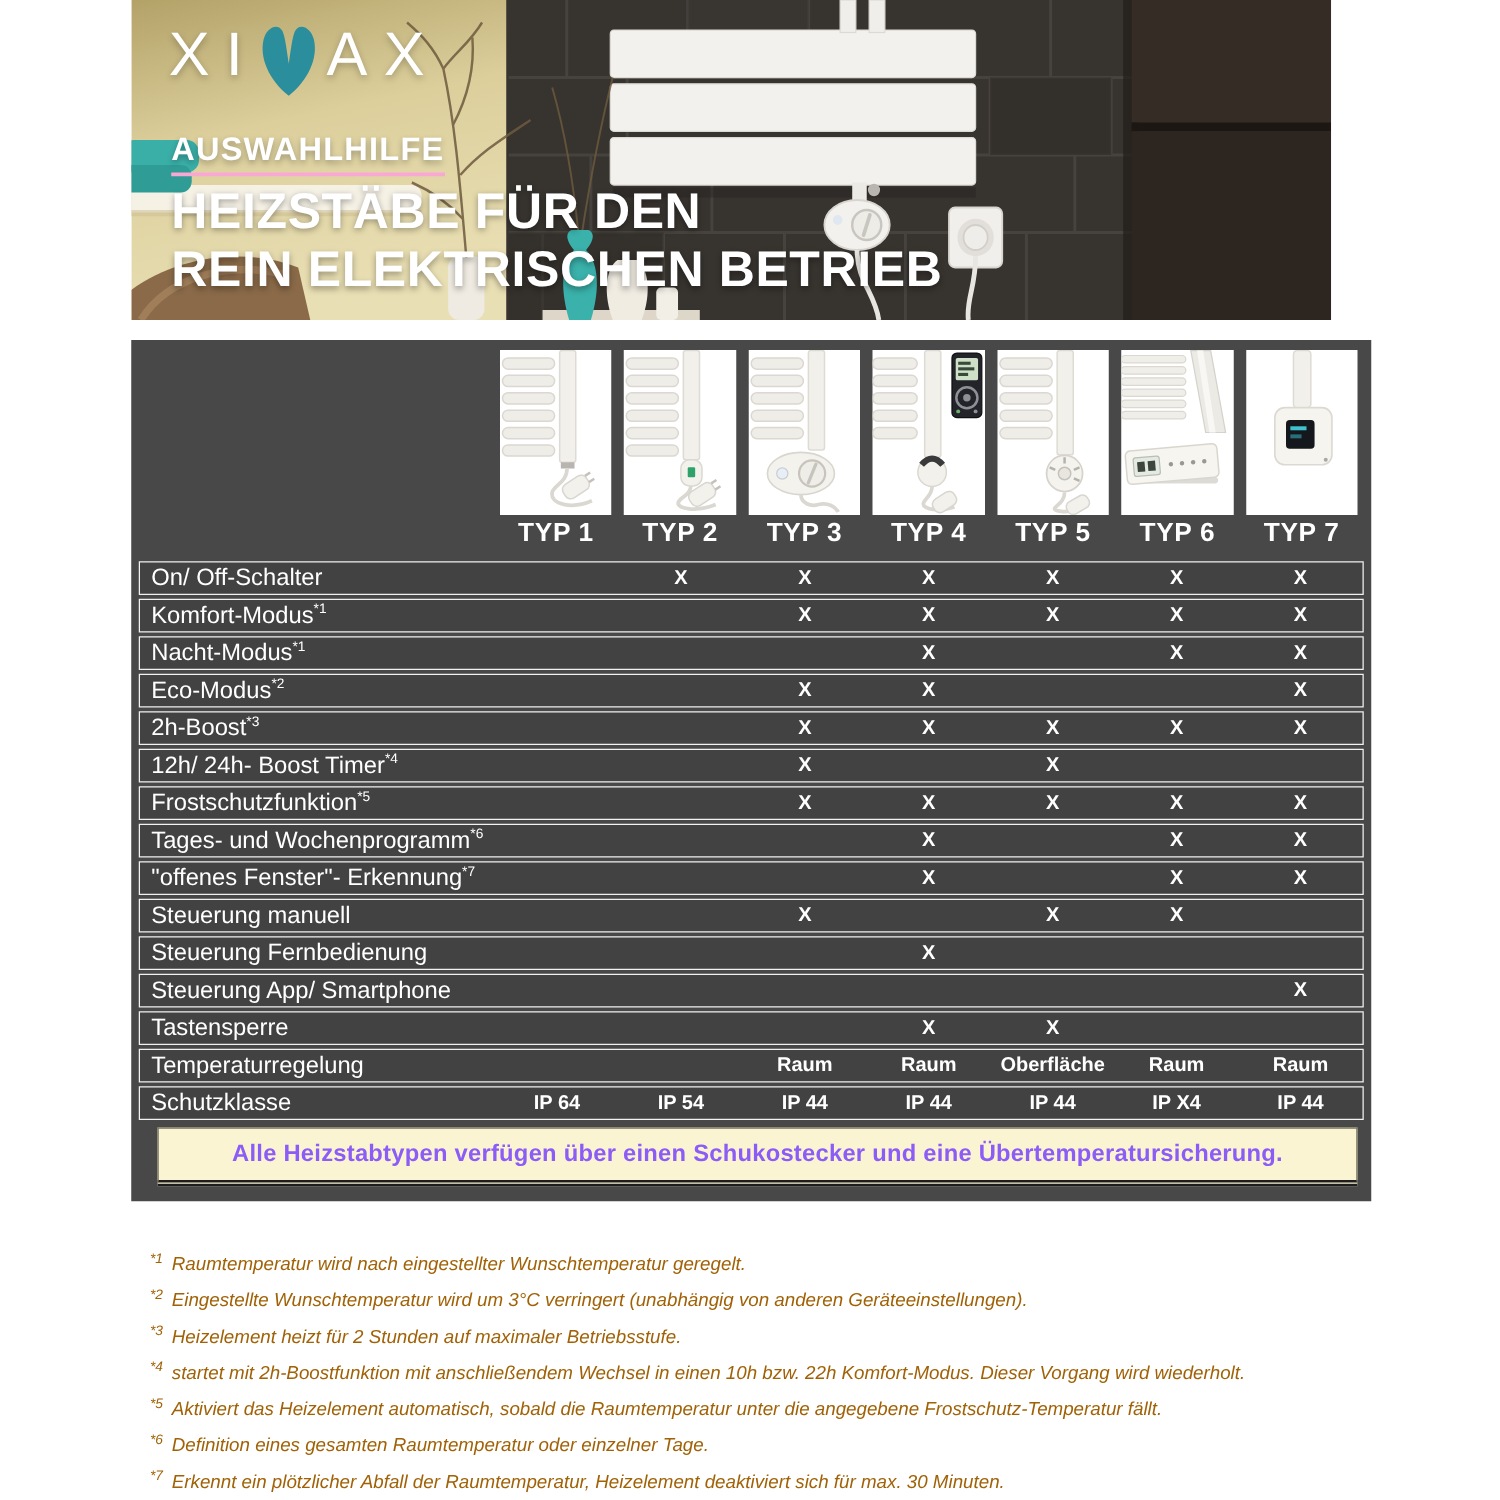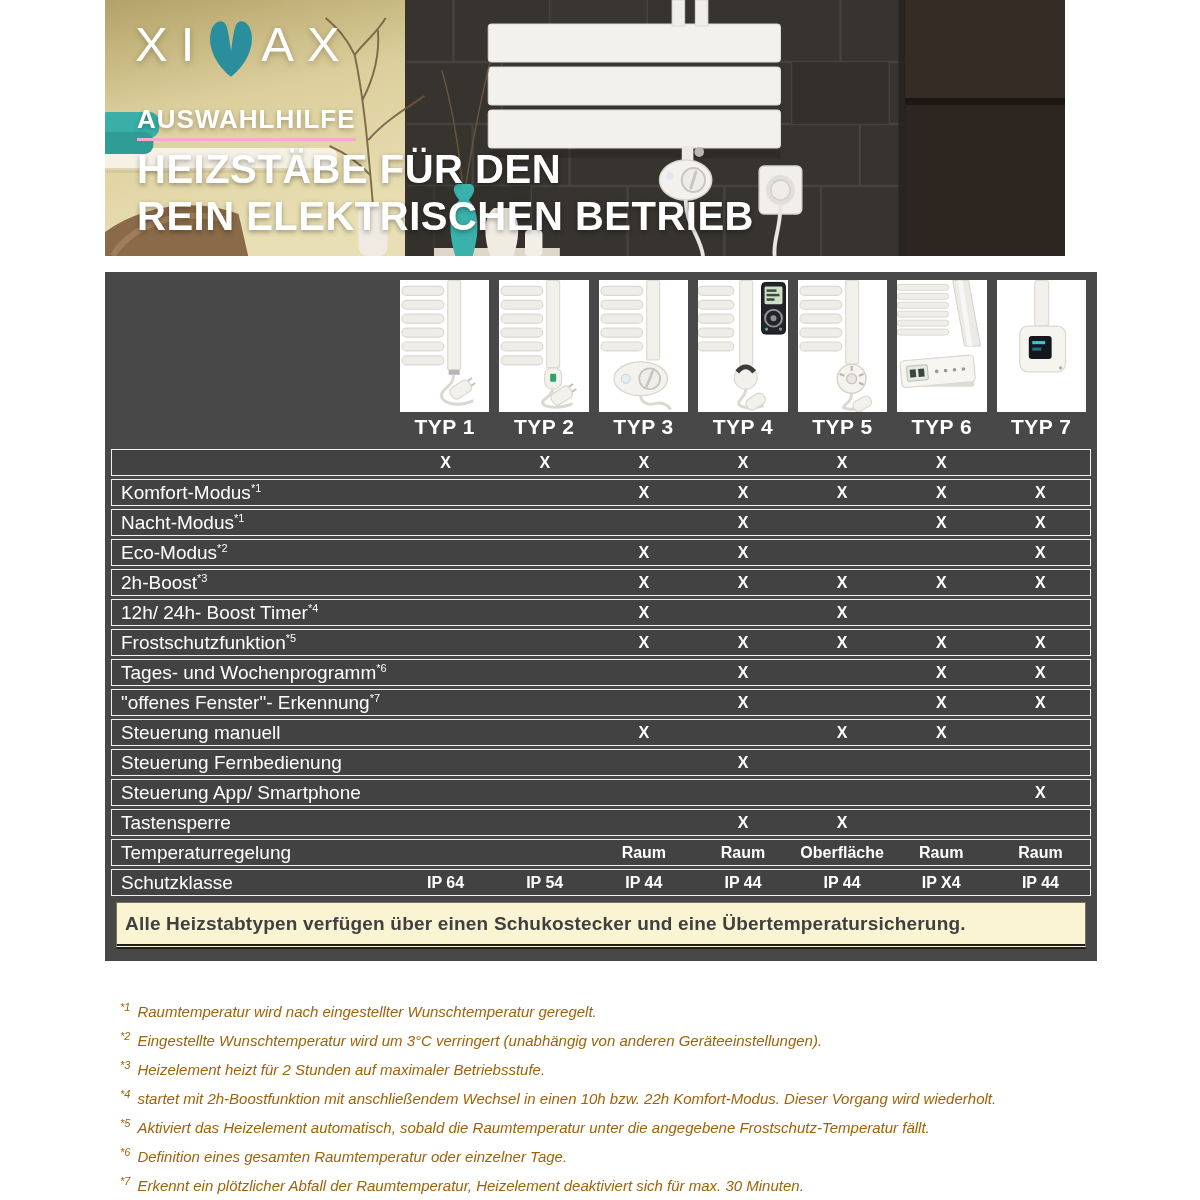--- a/index.html
+++ b/index.html
@@ -43,24 +43,24 @@
   .feature-row{
     background:#424242;border:1px solid #f2f2f2;margin-bottom:3px;height:25px;
   }
   .feature-label{
     font-size:19px;color:#fff;padding-left:9px;white-space:nowrap;line-height:25px;
   }
   .feature-label sup{font-size:11px;vertical-align:super;line-height:0;}
   .cell{text-align:center;color:#fff;font-weight:bold;font-size:16px;line-height:25px;}
 
   .note{
-    margin:6px 5px 0 5px;background:#fbf4d2;border:1px solid #75725f;
+    margin:6px 5px 0 15px;background:#fbf4d2;border:1px solid #75725f;
     border-bottom:5px double #1e1e1e;
-    padding:10px 8px 9px 8px;text-align:left;
-    font-size:19px;font-weight:bold;color:#404040;letter-spacing:.2px;
+    padding:10px 8px 9px 8px;text-align:center;
+    font-size:19px;font-weight:bold;color:#8b5cf6;letter-spacing:.2px;
   }
 
   
   .footnotes{margin:34px 60px 0 120px;font-style:italic;color:#a16207;font-size:15px;}
   .fn{line-height:24px;white-space:nowrap;}
   .fn sup{font-size:11px;vertical-align:super;margin-right:7px;font-style:italic;}
   .fn.cont{padding-left:23px;}
 </style>
 </head>
 <body>
@@ -347,20 +347,21 @@
             <rect x="35.5" y="67.5" width="9" height="3.2" fill="#2a6e78"></rect>
             <circle cx="64" cy="88" r="1.6" fill="#aaa7a1"></circle>
           </svg>
         </div>
         <div class="typ">TYP 7</div>
       </div>
     </div>
 
     <div id="feature-rows">
         <div class="grid-row feature-row">
+          <div class="feature-label">On/ Off-Schalter</div>
           <div class="cell"></div>
           <div class="cell">X</div>
           <div class="cell">X</div>
           <div class="cell">X</div>
           <div class="cell">X</div>
           <div class="cell">X</div>
           <div class="cell">X</div>
         </div>
         <div class="grid-row feature-row">
           <div class="feature-label">Komfort-Modus<sup>*1</sup></div>

